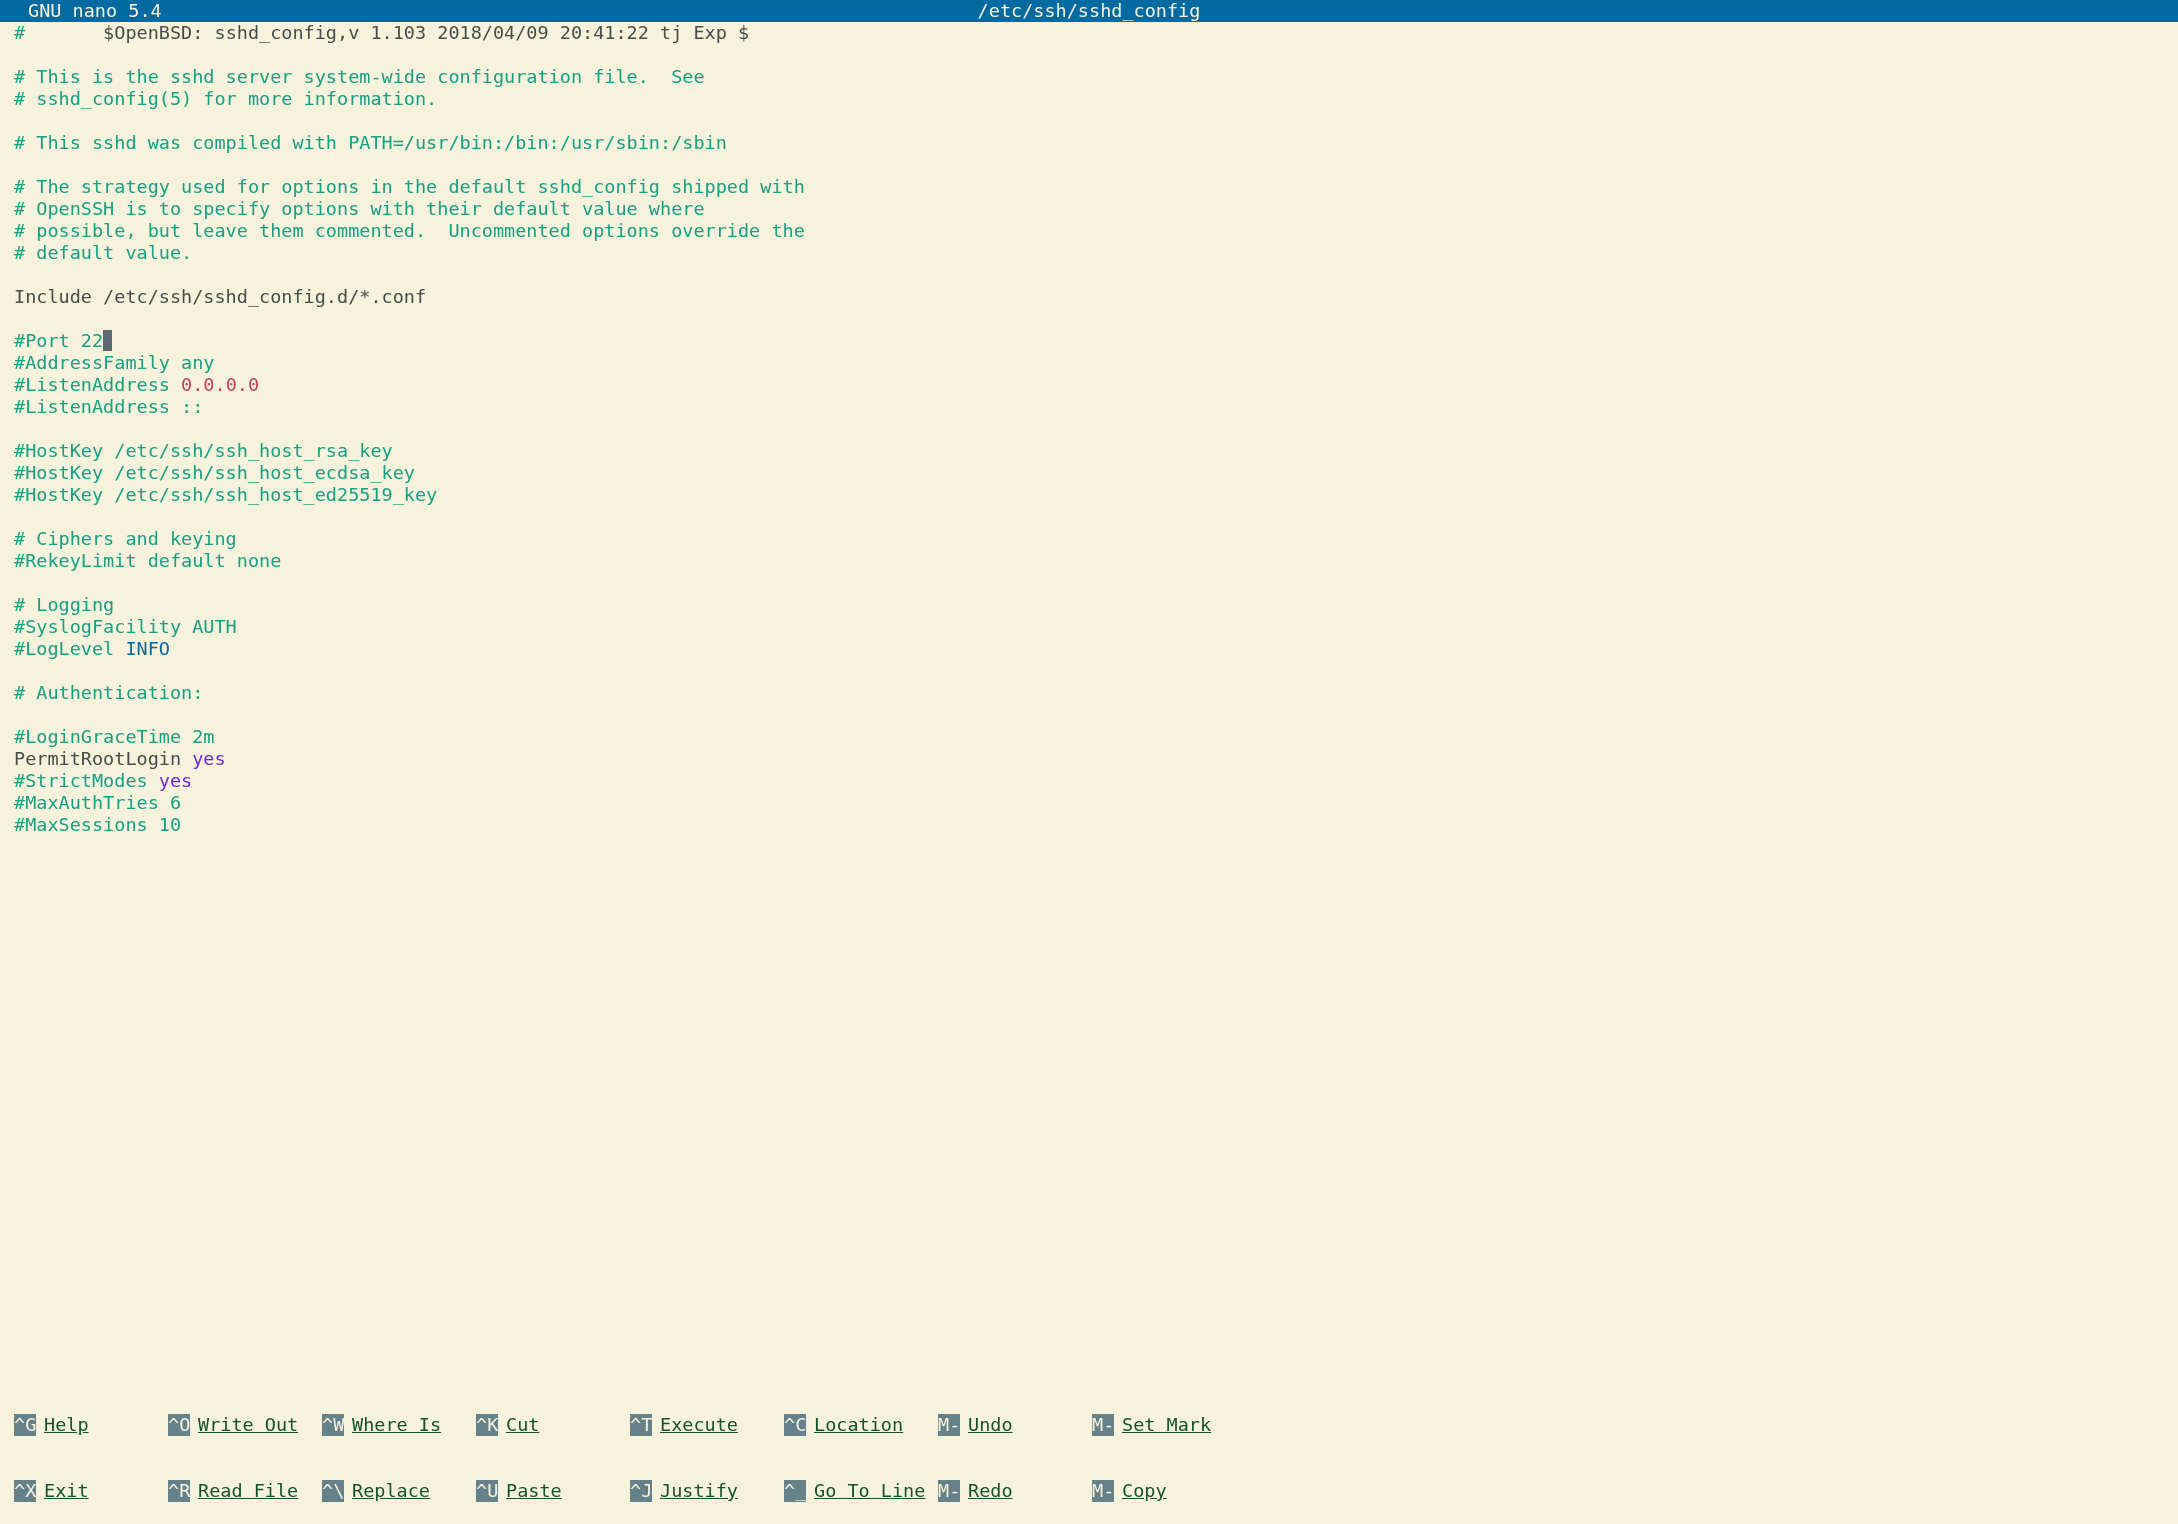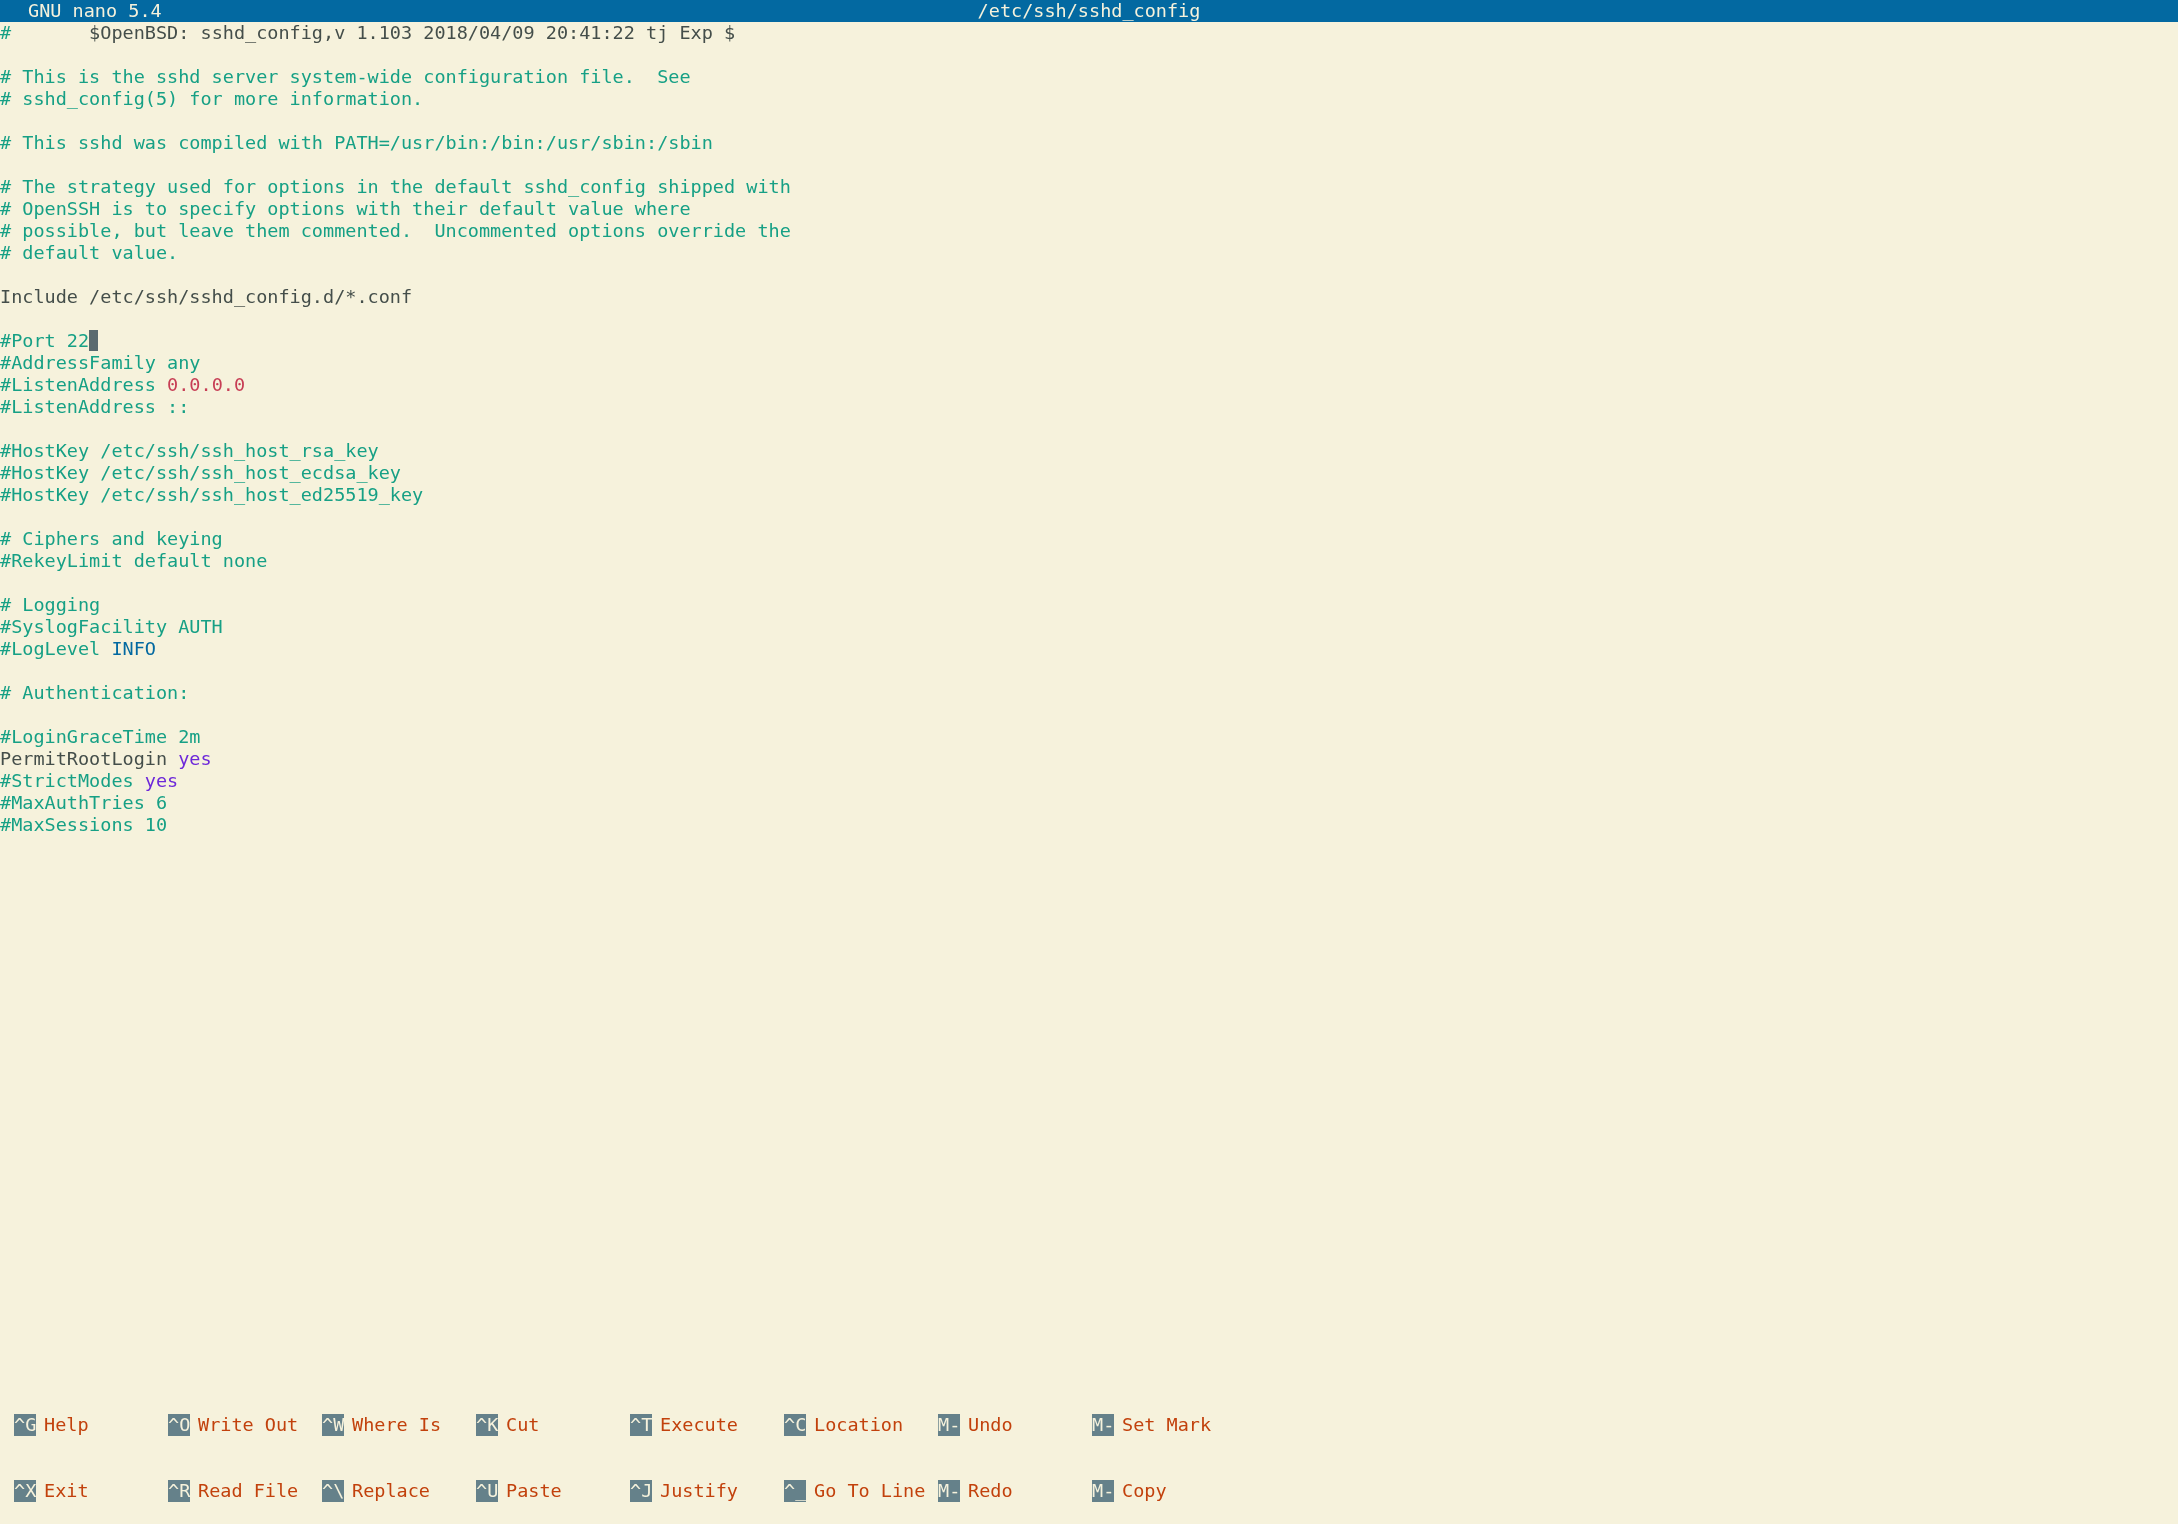--- a/index.html
+++ b/index.html
@@ -25,21 +25,21 @@
     .titlebar-left { flex: 0 0 auto; }
     .titlebar-center {
       position: absolute;
       left: 50%;
       transform: translateX(-50%);
     }
     .editor {
       padding: 0;
       white-space: pre;
     }
-    .line { height: 22px; }
+    .line { height: 22px; padding-left: 14px; }
     .t-teal { color: #16a085; }
     .t-dark { color: #444e4a; }
     .t-red { color: #c73e55; }
     .t-blue { color: #0369a1; }
     .t-green { color: #6d28d9; }
     .cursor {
       display: inline-block;
       width: 9px;
       height: 21px;
       background: #5a6a6f;
@@ -56,22 +56,23 @@
     .footer-row { height: 22px; display: flex; }
     .shortcut { display: inline-block; width: 154px; }
     .sk {
       background: #65818a;
       color: #f6f2dc;
       display: inline-block;
       width: 22px;
       text-align: left;
     }
     .sl {
-      color: #c2410c;
+      color: #14532d;
       padding-left: 8px;
+      text-decoration: underline;
     }
   </style>
 </head>
 <body>
 
 <div class="titlebar">
   <span class="titlebar-left">GNU nano 5.4</span>
   <span class="titlebar-center">/etc/ssh/sshd_config</span>
 </div>
 

